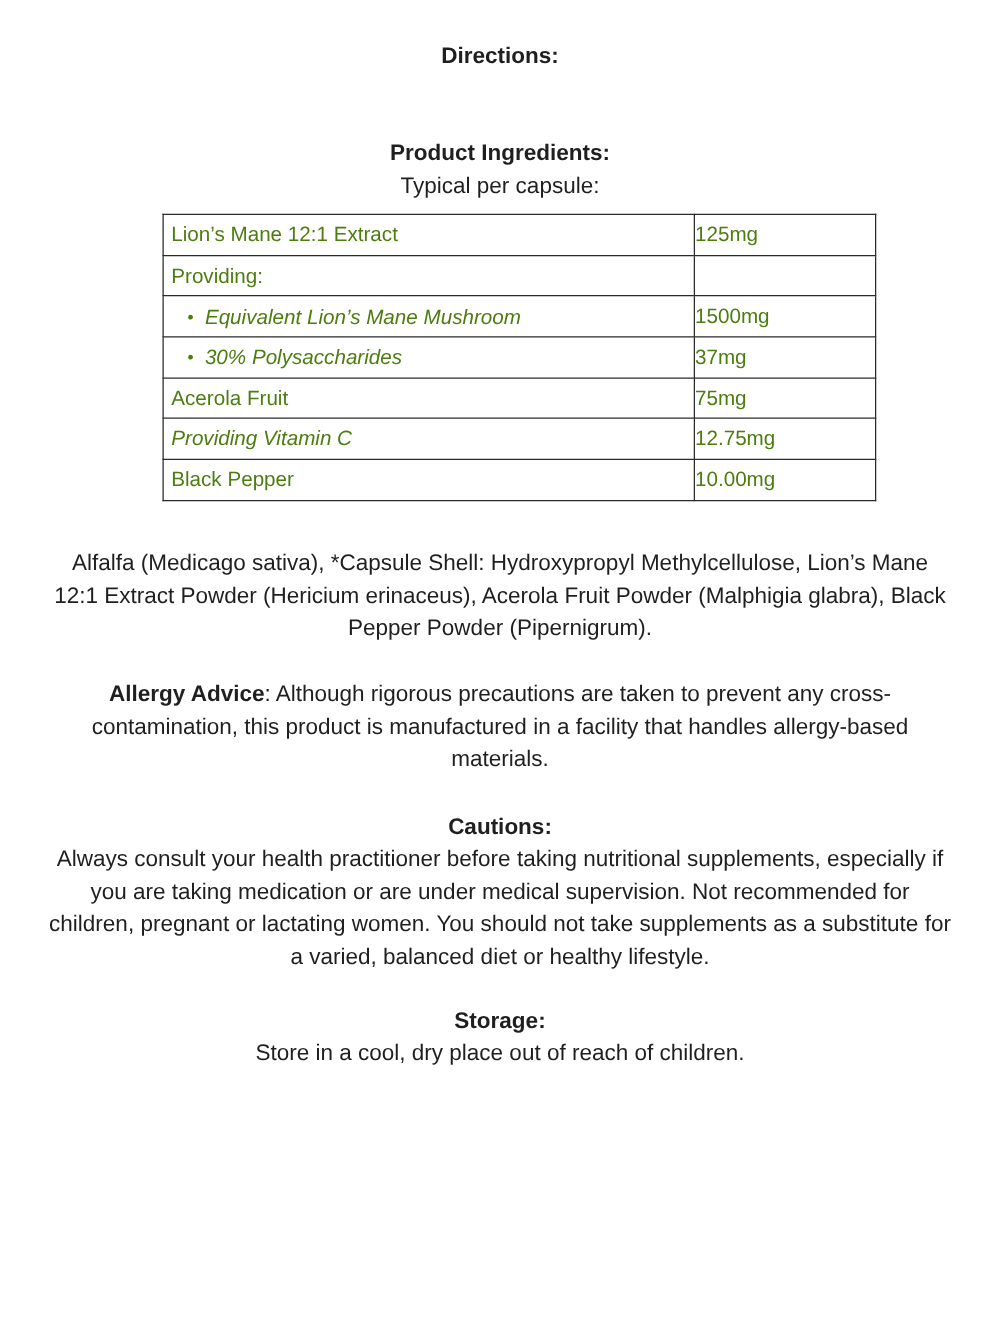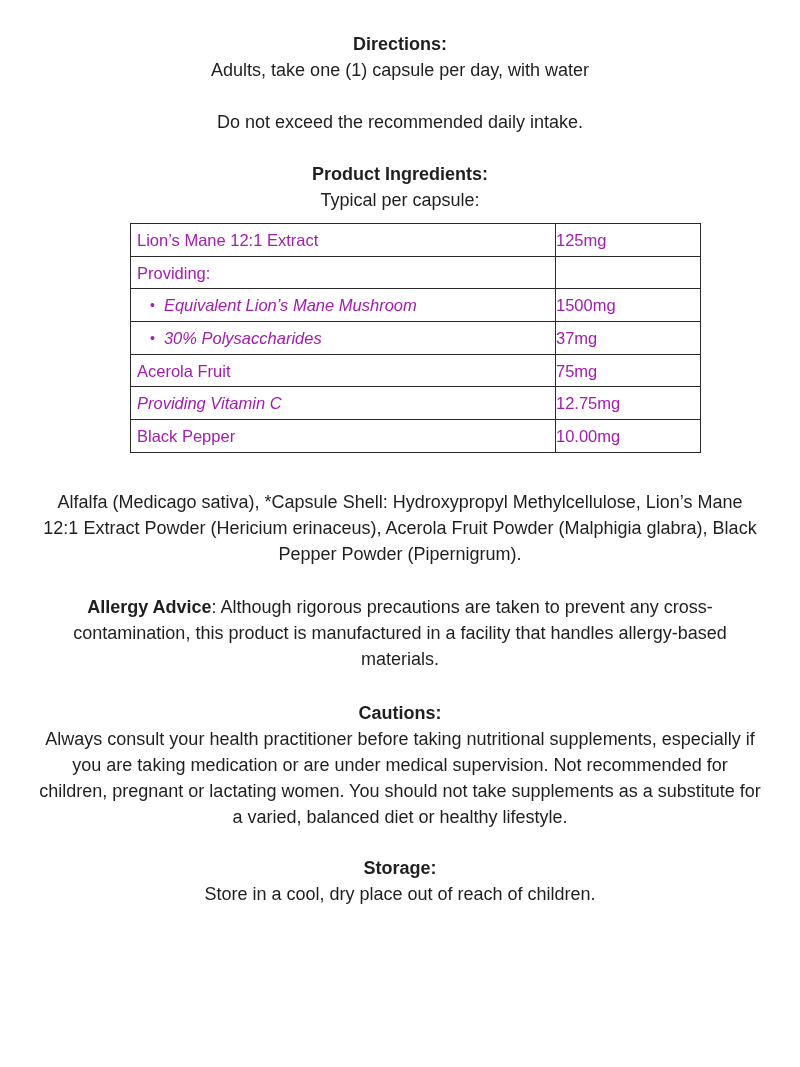--- a/index.html
+++ b/index.html
@@ -31,21 +31,21 @@
   }
   .spacer-line { height: 26px; }
   .sec-directions { margin-bottom: 26px; }
   .sec-product-info { margin-bottom: 10px; }
   table.product-table {
     border-collapse: collapse;
     table-layout: fixed;
     width: 570px;
     margin-left: 130px;
     font-size: 16.5px;
-    color: #a21caf;
+    color: #4d7c0f;
   }
   table.product-table td {
     border: 1px solid #2b2b2b;
     height: 32.7px;
     vertical-align: middle;
     background: #ffffff;
   }
   td.label-cell {
     width: 425px;
     text-align: left;
@@ -66,23 +66,21 @@
   .sec-cautions { margin-top: 28px; }
   .sec-storage { margin-top: 25px; }
 </style>
 </head>
 <body>
 
 <div class="page">
 
   <div class="center-block sec-directions">
     <div class="heading">Directions:</div>
-    <div>Adults, take one (1) capsule per day, with water</div>
     <div class="spacer-line"></div>
-    <div>Do not exceed the recommended daily intake.</div>
   </div>
 
   <div class="center-block sec-product-info">
     <div class="heading">Product Ingredients:</div>
     <div>Typical per capsule:</div>
   </div>
 
   <table class="product-table">
     <tbody>
       <tr>

